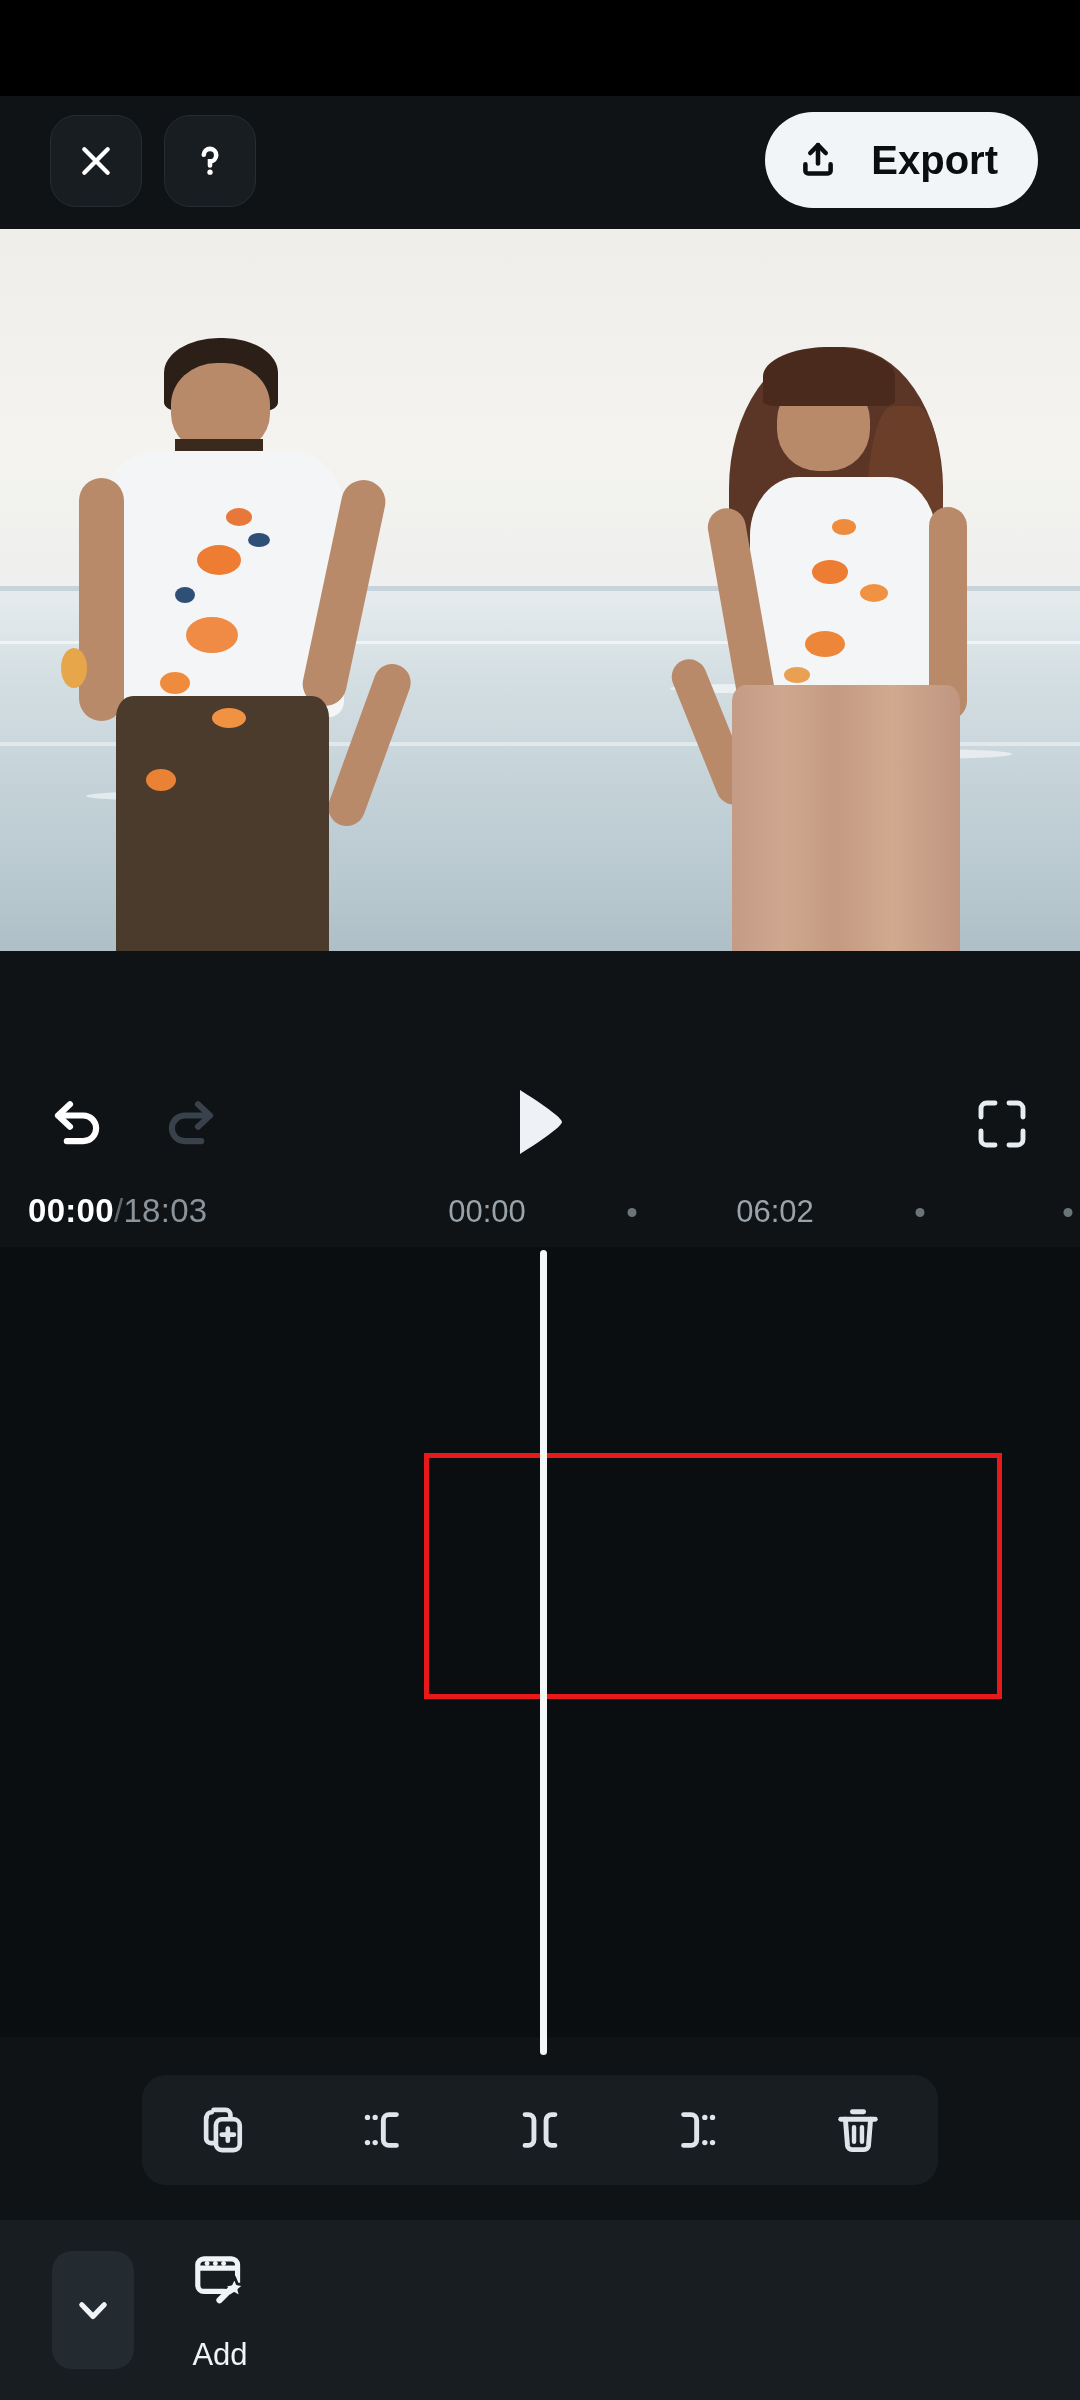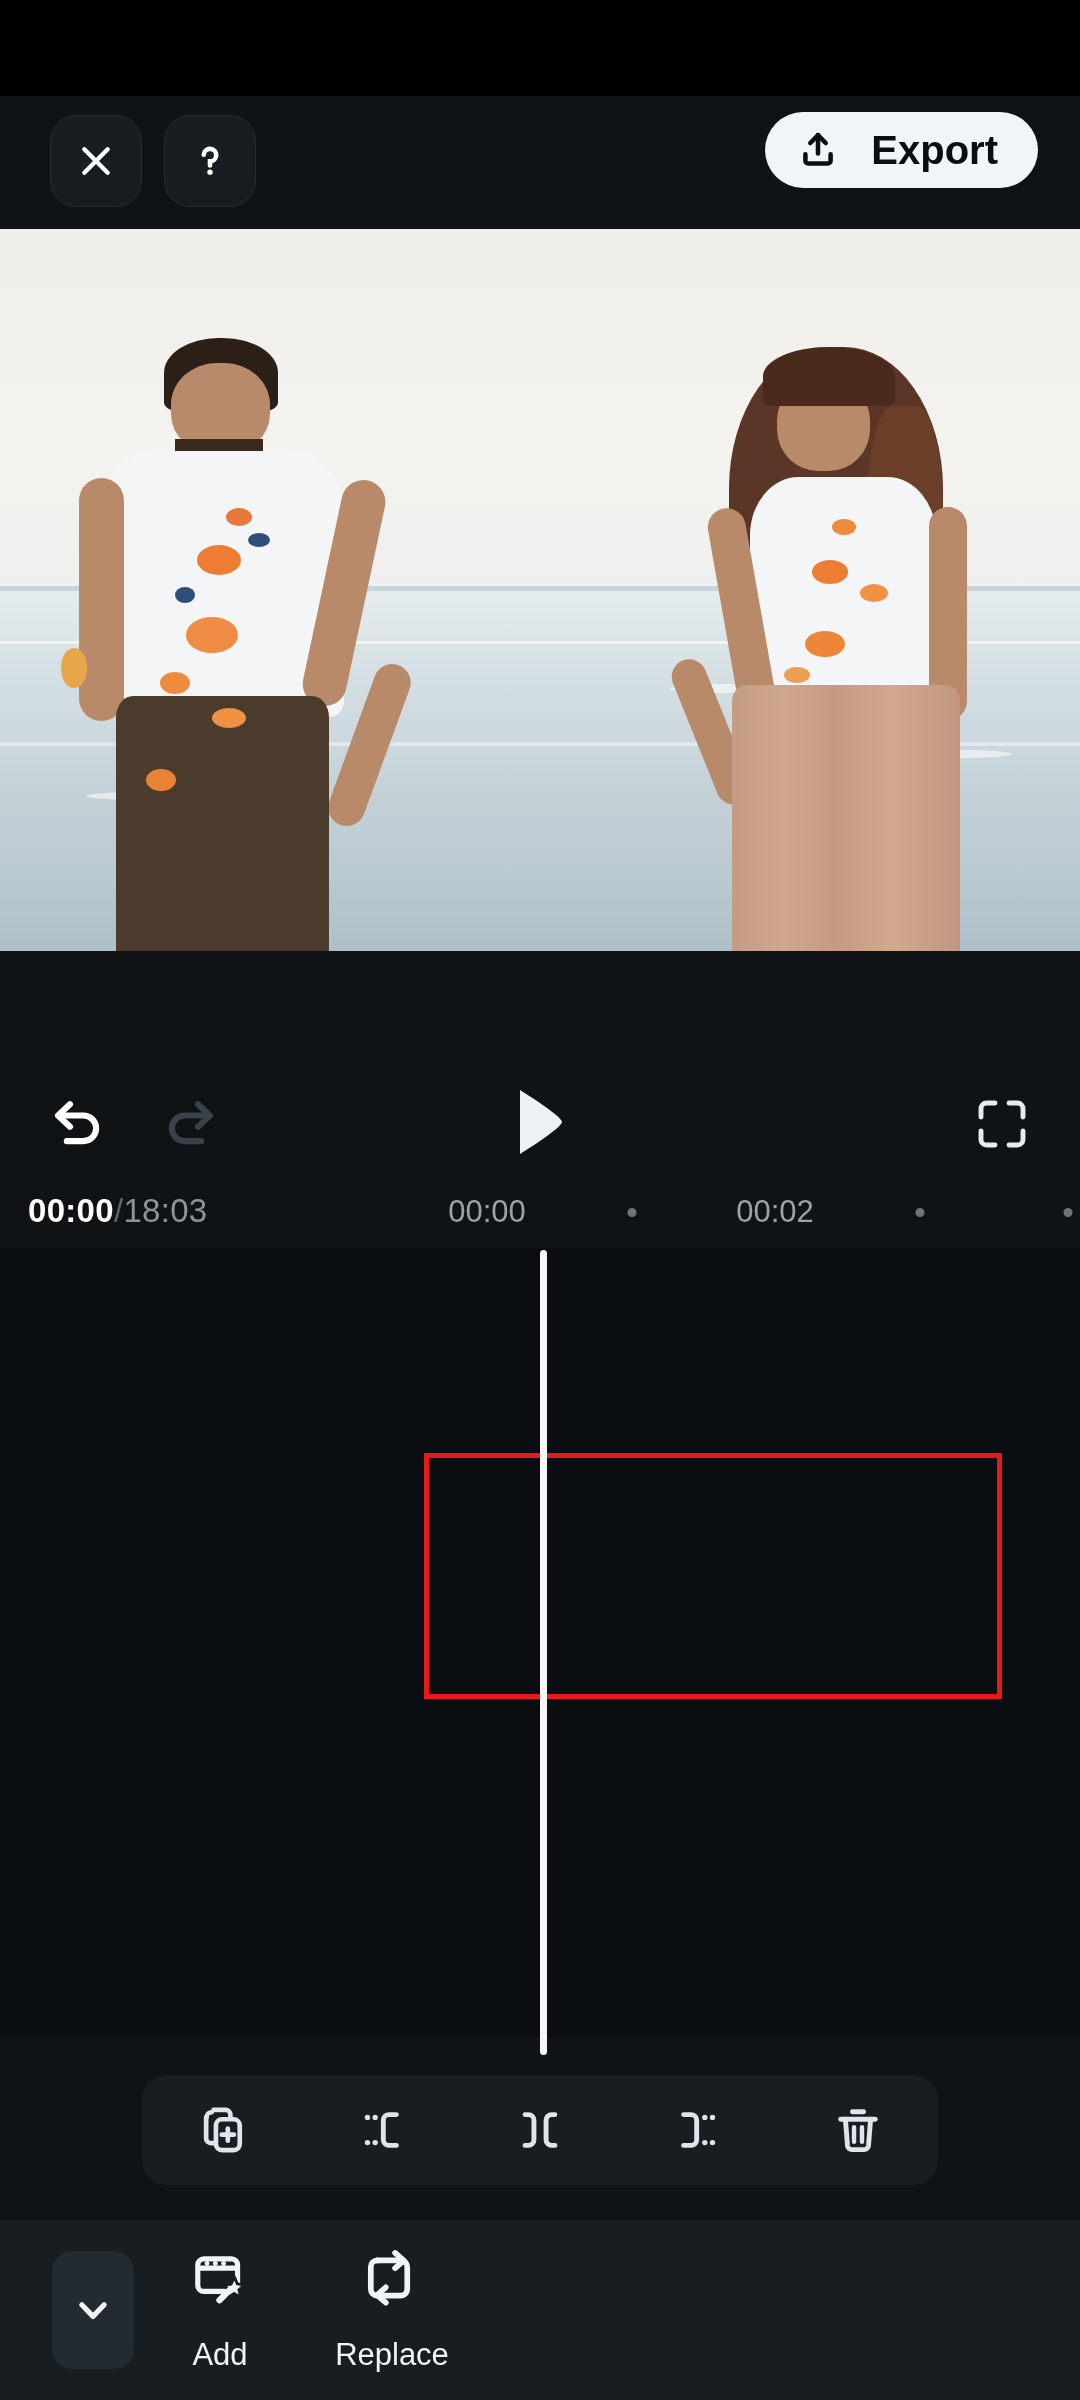--- a/index.html
+++ b/index.html
@@ -27,21 +27,21 @@
   .icon-btn {
     position:absolute; width:92px; height:92px; border-radius:26px;
     background:#181d21; border:1.5px solid #262c31;
     display:flex; align-items:center; justify-content:center;
   }
   .icon-btn.close { left:50px; top:115px; }
   .icon-btn.help  { left:164px; top:115px; }
 
   .export-btn {
     position:absolute; right:42px; top:112px;
-    height:76px; padding:0 40px 0 32px;
+    height:96px; padding:0 40px 0 32px;
     background:#f2f5f8; border-radius:48px;
     display:flex; align-items:center; gap:32px;
     color:#0b0e11; font-size:40px; font-weight:700;
   }
 
   
   .preview {
     position:absolute; left:0; top:229px; width:1080px; height:722px;
     overflow:hidden; background:#dfe3e2;
   }
@@ -247,21 +247,21 @@
   </div>
 
   <div class="ruler"></div>
 
   <div class="time-cur">
     <span>00:00</span><span class="time-sep">/</span><span class="time-tot">18:03</span>
   </div>
 
   <div class="tick-label" style="left:487px;">00:00</div>
   <div class="tick-dot" style="left:632px;"></div>
-  <div class="tick-label" style="left:775px;">00:02</div>
+  <div class="tick-label" style="left:775px;">06:02</div>
   <div class="tick-dot" style="left:920px;"></div>
   <div class="tick-dot" style="left:1068px;"></div>
 
   <div class="timeline">
 
     
     
 
     
     
@@ -340,25 +340,16 @@
         <path d="M3.4 8.2 H18.8" stroke="#f1f4f6" stroke-width="2"></path>
         <circle cx="7" cy="6.4" r="0.95" fill="#f1f4f6"></circle>
         <circle cx="10.2" cy="6.4" r="0.95" fill="#f1f4f6"></circle>
         <circle cx="13.4" cy="6.4" r="0.95" fill="#f1f4f6"></circle>
         <path d="M17.6 11.6 L18.7 14.3 L21.5 14.7 L19.3 16.6 L20.1 19.5 L17.5 18.0 L15.0 19.6 L15.6 16.6 L13.4 14.9 L16.3 14.4 Z" fill="#f1f4f6" stroke="#181d21" stroke-width="1.1" stroke-linejoin="round"></path>
         <path d="M16.0 16.4 L11.8 20.6" stroke="#f1f4f6" stroke-width="2.4" stroke-linecap="round"></path>
       </svg>
       <div class="navlabel">Add</div>
     </div>
 
-    <div class="navitem">
-      <svg width="62" height="62" viewBox="0 0 24 24">
-        <path d="M6.3 5.2 H15.4 a2.5 2.5 0 0 1 2.5 2.5 v8.6 a2.5 2.5 0 0 1 -2.5 2.5 H8.1" stroke="#f1f4f6" stroke-width="2.2" fill="none" stroke-linecap="round" stroke-linejoin="round"></path>
-        <path d="M6.3 5.2 a2.5 2.5 0 0 0 -2.5 2.5 v8.6 a2.5 2.5 0 0 0 2.5 2.5" stroke="#f1f4f6" stroke-width="2.2" fill="none" stroke-linecap="round"></path>
-        <path d="M13.2 2.3 L16.6 5.3 L13.2 8.2" stroke="#f1f4f6" stroke-width="2.2" fill="none" stroke-linecap="round" stroke-linejoin="round"></path>
-        <path d="M9.6 15.6 L6.2 18.6 L9.6 21.5" stroke="#f1f4f6" stroke-width="2.2" fill="none" stroke-linecap="round" stroke-linejoin="round"></path>
-      </svg>
-      <div class="navlabel">Replace</div>
-    </div>
 
   </div>
 
 </div>
 
 </body></html>

